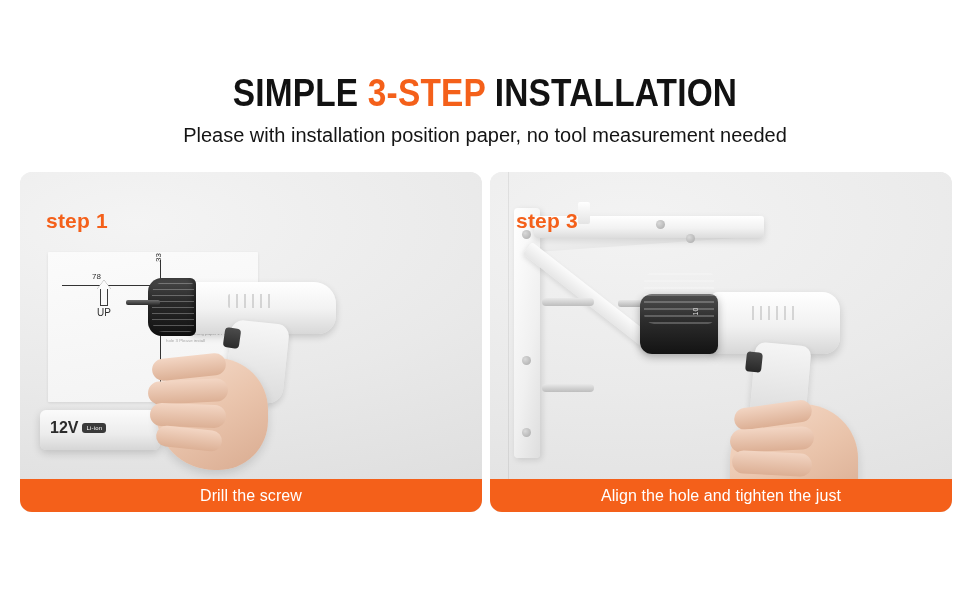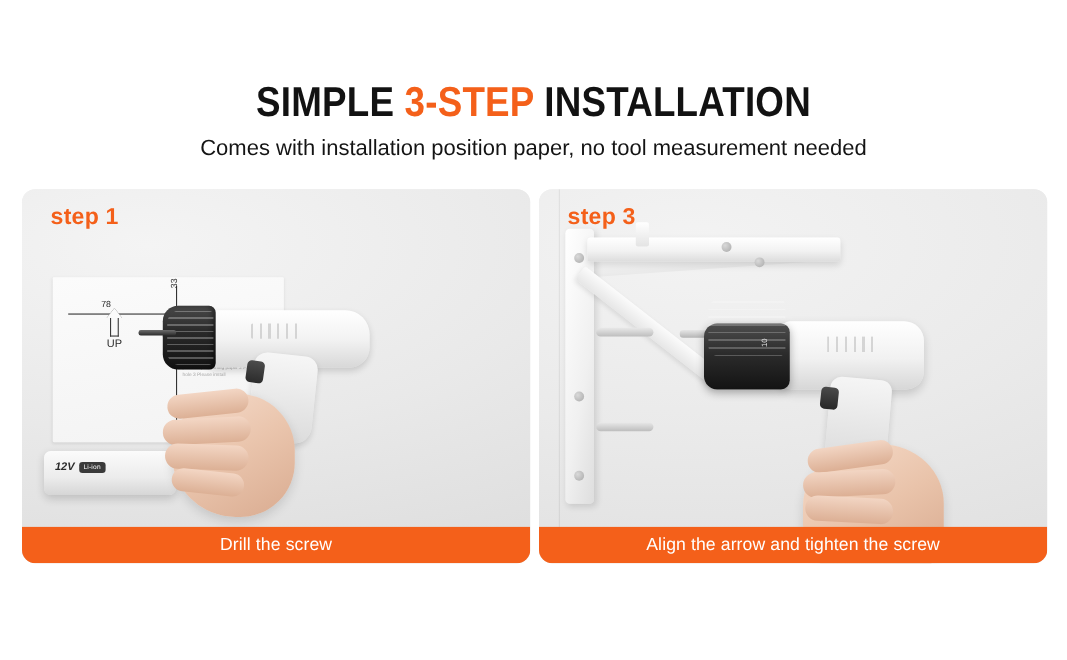--- a/index.html
+++ b/index.html
@@ -65,21 +65,21 @@
   .card {
     position: relative;
     flex: 1 1 0;
     border-radius: 12px;
     overflow: hidden;
     background: linear-gradient(160deg, #ededed 0%, #e9e9e9 45%, #e4e4e4 100%);
   }
 
   .step-label {
     position: absolute;
-    top: 14px;
+    top: 37px;
     left: 26px;
     z-index: 6;
     font-size: 21px;
     font-weight: bold;
     color: #F4601A;
     letter-spacing: 0.2px;
   }
 
   .photo {
     position: absolute;
@@ -330,24 +330,23 @@
   }
   .bat-label {
     position: absolute;
     left: 10px;
     top: 9px;
     display: flex;
     align-items: center;
     gap: 4px;
   }
   .bat-v {
-    font-size: 10px;
+    font-size: 16px;
     font-weight: bold;
     color: #2b2b2b;
-    font-style: italic;
   }
   .bat-chip {
     font-size: 6px;
     color: #fff;
     background: #3a3a3a;
     border-radius: 3px;
     padding: 2px 4px;
     letter-spacing: 0.2px;
   }
   .hand1 {
@@ -678,21 +677,21 @@
   .h3-f2 { left: 0px;  top: 34px; width: 84px; height: 23px; transform: rotate(-3deg); }
   .h3-f3 { left: 2px;  top: 58px; width: 80px; height: 23px; transform: rotate(3deg); }
 </style>
 </head>
 <body>
 
 <div class="page">
 
   <div class="header">
     <h1 class="title"><span>SIMPLE </span><span class="accent">3-STEP</span><span> INSTALLATION</span></h1>
-    <p class="subtitle">Comes with installation position paper, no tool measurement needed</p>
+    <p class="subtitle">Please with installation position paper, no tool measurement needed</p>
   </div>
 
   <div class="cards">
 
     <div class="card">
       <div class="photo">
         <div class="wall1"></div>
 
         <div class="paper">
           <div class="hline" style="left:14px; top:33px; width:92px;"></div>
@@ -770,19 +769,19 @@
 
         <div class="hand3">
           <div class="h3-palm"></div>
           <div class="h3-f h3-f1"></div>
           <div class="h3-f h3-f2"></div>
           <div class="h3-f h3-f3"></div>
         </div>
       </div>
 
       <span class="step-label">step 3</span>
-      <div class="caption">Align the arrow and tighten the screw</div>
+      <div class="caption">Align the hole and tighten the just</div>
     </div>
 
   </div>
 
 
 </div>
 
 </body></html>

